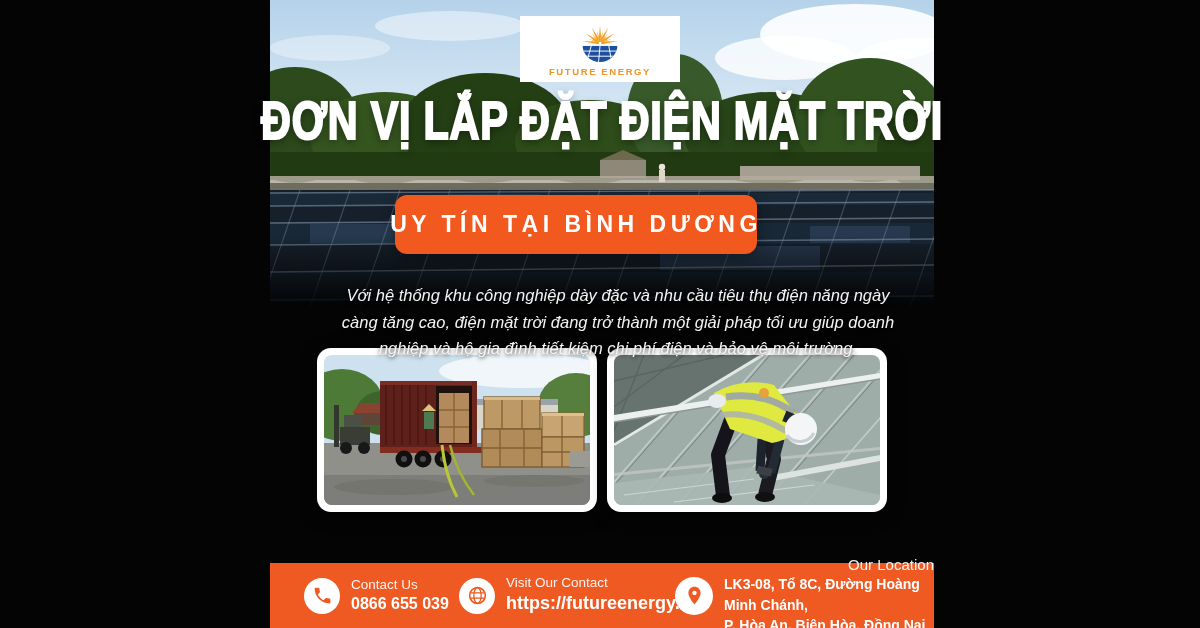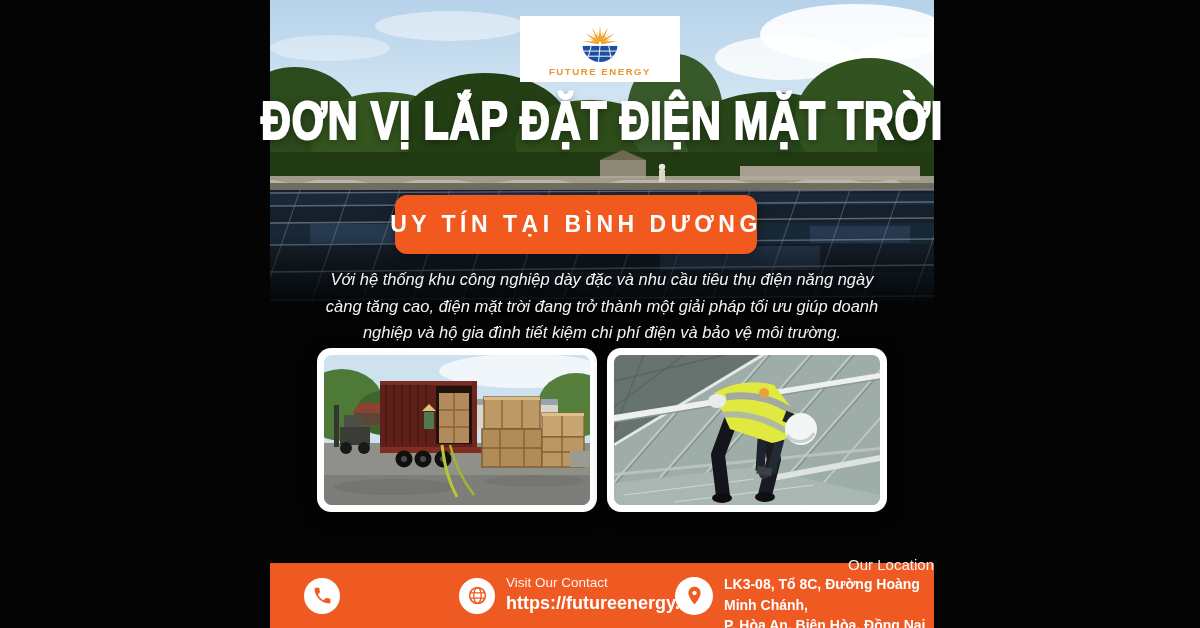--- a/index.html
+++ b/index.html
@@ -19,21 +19,21 @@
             transform:translateX(-50%) scaleX(0.78);transform-origin:center;
             font-size:53px;line-height:1;font-weight:700;color:#fff;
             -webkit-text-stroke:2.2px #ffffff;letter-spacing:1px;
             text-shadow:0 3px 10px rgba(0,0,0,.45);}
 
   .badge{position:absolute;left:125px;top:195px;width:362px;height:59px;z-index:4;
          background:#f1591f;border-radius:12px;display:flex;align-items:center;justify-content:center;
          color:#fff;font-weight:700;font-size:23px;letter-spacing:4.5px;white-space:nowrap;
          box-shadow:0 4px 14px rgba(0,0,0,.35);}
 
-  .desc{position:absolute;left:44px;top:266px;width:576px;margin:0;z-index:4;
+  .desc{position:absolute;left:44px;top:266px;width:576px;margin:16px;z-index:4;
         font-style:italic;font-size:16.5px;line-height:1.62;text-align:center;color:#f4f4f4;
         text-shadow:0 1px 4px rgba(0,0,0,.85);}
 
   .photo-frame{position:absolute;top:348px;width:280px;height:164px;background:#fff;
                border-radius:14px;padding:0;box-shadow:0 4px 16px rgba(0,0,0,.5);}
   .photo-frame.left{left:47px;}
   .photo-frame.right{left:337px;}
   .photo-frame svg{position:absolute;left:7px;top:7px;width:266px;height:150px;border-radius:8px;display:block;}
 
   .footer{position:absolute;left:0;top:563px;width:664px;height:65px;background:#ee5a22;z-index:5;}
@@ -321,20 +321,24 @@
     </div>
 
     <div class="footer">
 
       <div class="f-item c1">
         <div class="f-circle">
           <svg viewBox="0 0 24 24">
               <path fill="#ee5a22" d="M6.62 10.79c1.44 2.83 3.76 5.14 6.59 6.59l2.2-2.21c.27-.27.67-.36 1.02-.24 1.12.37 2.33.57 3.57.57.55 0 1 .45 1 1V20c0 .55-.45 1-1 1-9.39 0-17-7.61-17-17 0-.55.45-1 1-1h3.5c.55 0 1 .45 1 1 0 1.25.2 2.45.57 3.57.11.35.03.74-.25 1.02l-2.2 2.2z"></path>
             </svg>
         </div>
+        <div class="f-text">
+          <span class="f-label">Contact Us</span>
+          <span class="f-value">0866 655 039</span>
+        </div>
       </div>
 
       <div class="f-item c2">
         <div class="f-circle">
           <svg viewBox="0 0 24 24" fill="none" stroke="#ee5a22">
             <circle cx="12" cy="12" r="9" stroke-width="1.8"></circle>
             <ellipse cx="12" cy="12" rx="4.2" ry="9" stroke-width="1.5"></ellipse>
             <line x1="3.4" y1="9" x2="20.6" y2="9" stroke-width="1.5"></line>
             <line x1="3.4" y1="15" x2="20.6" y2="15" stroke-width="1.5"></line>
           </svg>

